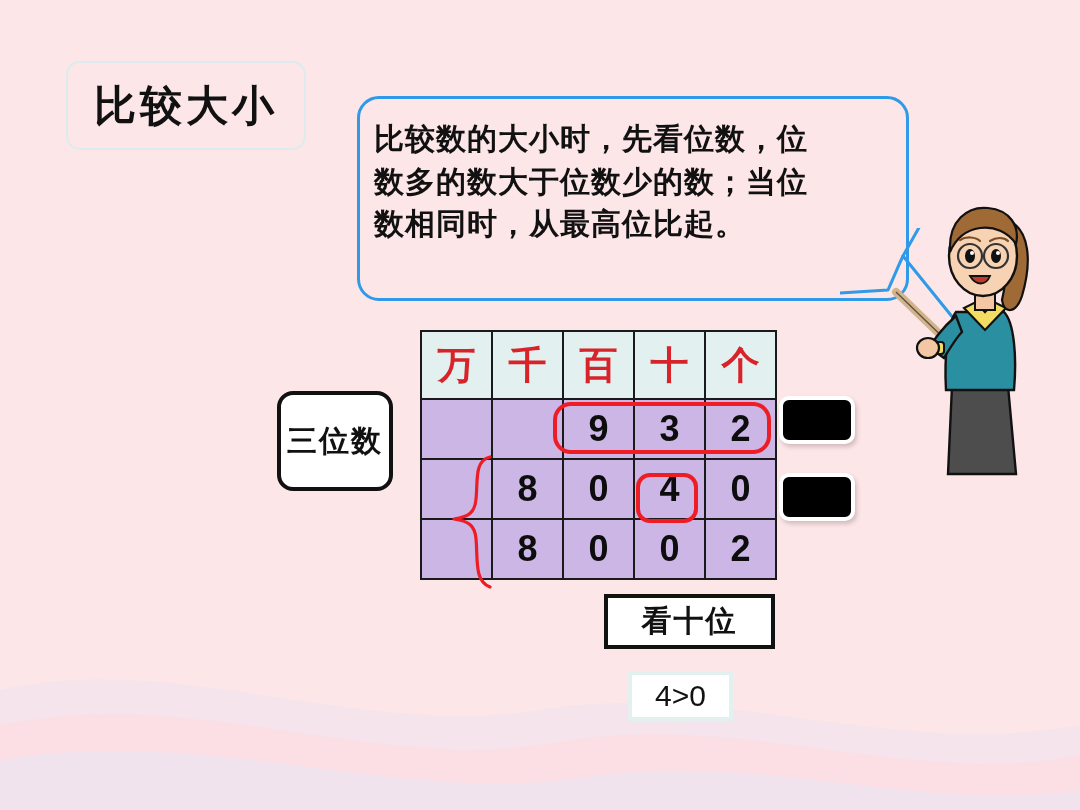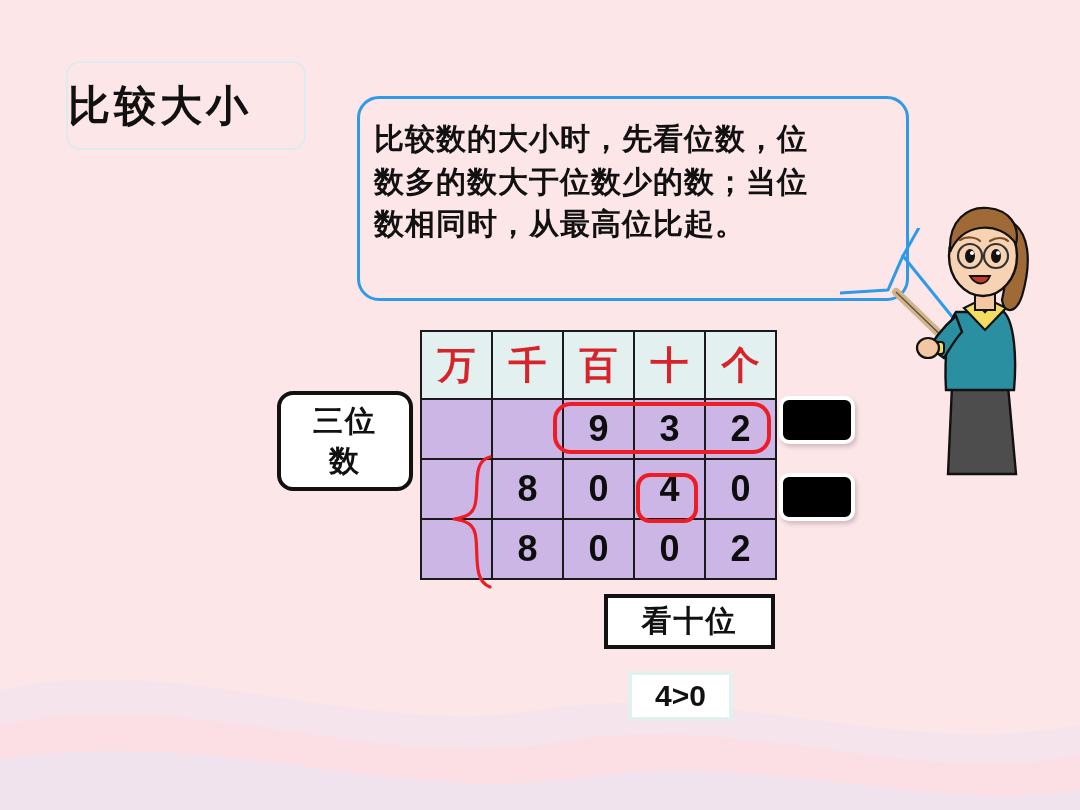--- a/index.html
+++ b/index.html
@@ -33,20 +33,21 @@
     position: absolute;
     left: 66px;
     top: 61px;
     width: 236px;
     height: 85px;
     border: 2px solid #dcecee;
     border-radius: 14px;
     background: transparent;
     display: flex;
     align-items: center;
+    justify-content: center;
   }
   #title-text {
     font-family: "DejaVu Serif", "Liberation Serif", serif;
     font-size: 42px;
     font-weight: 600;
     color: #111111;
     letter-spacing: 4px;
     line-height: 1;
   }
   
@@ -164,24 +165,24 @@
     justify-content: center;
     font-family: "DejaVu Serif", "Liberation Serif", serif;
     font-size: 30px;
     font-weight: 600;
     color: #111111;
     letter-spacing: 2px;
   }
   #callout-three-digit {
     left: 277px;
     top: 391px;
-    width: 136px;
+    width: 116px;
     height: 100px;
     border-radius: 16px;
-    flex-direction: column;
+    flex-direction: row;
     line-height: 1.35;
   }
   #callout-same-top {
     left: 168px;
     top: 507px;
     width: 240px;
     height: 60px;
     border-radius: 14px;
   }
   #callout-see-tens {
@@ -193,21 +194,21 @@
   }
   #callout-compare {
     left: 628px;
     top: 671px;
     width: 105px;
     height: 50px;
     border: 4px solid #e2f0ef;
     border-radius: 0;
     font-family: "Liberation Sans", "DejaVu Sans", sans-serif;
     font-size: 30px;
-    font-weight: bold;
+    font-weight: normal;
     letter-spacing: 0px;
   }
   
   .redaction {
     position: absolute;
     background: #000000;
     border: 4px solid #ffffff;
     border-radius: 10px;
     box-sizing: border-box;
     box-shadow: 2px 3px 4px rgba(120,90,95,0.30);

